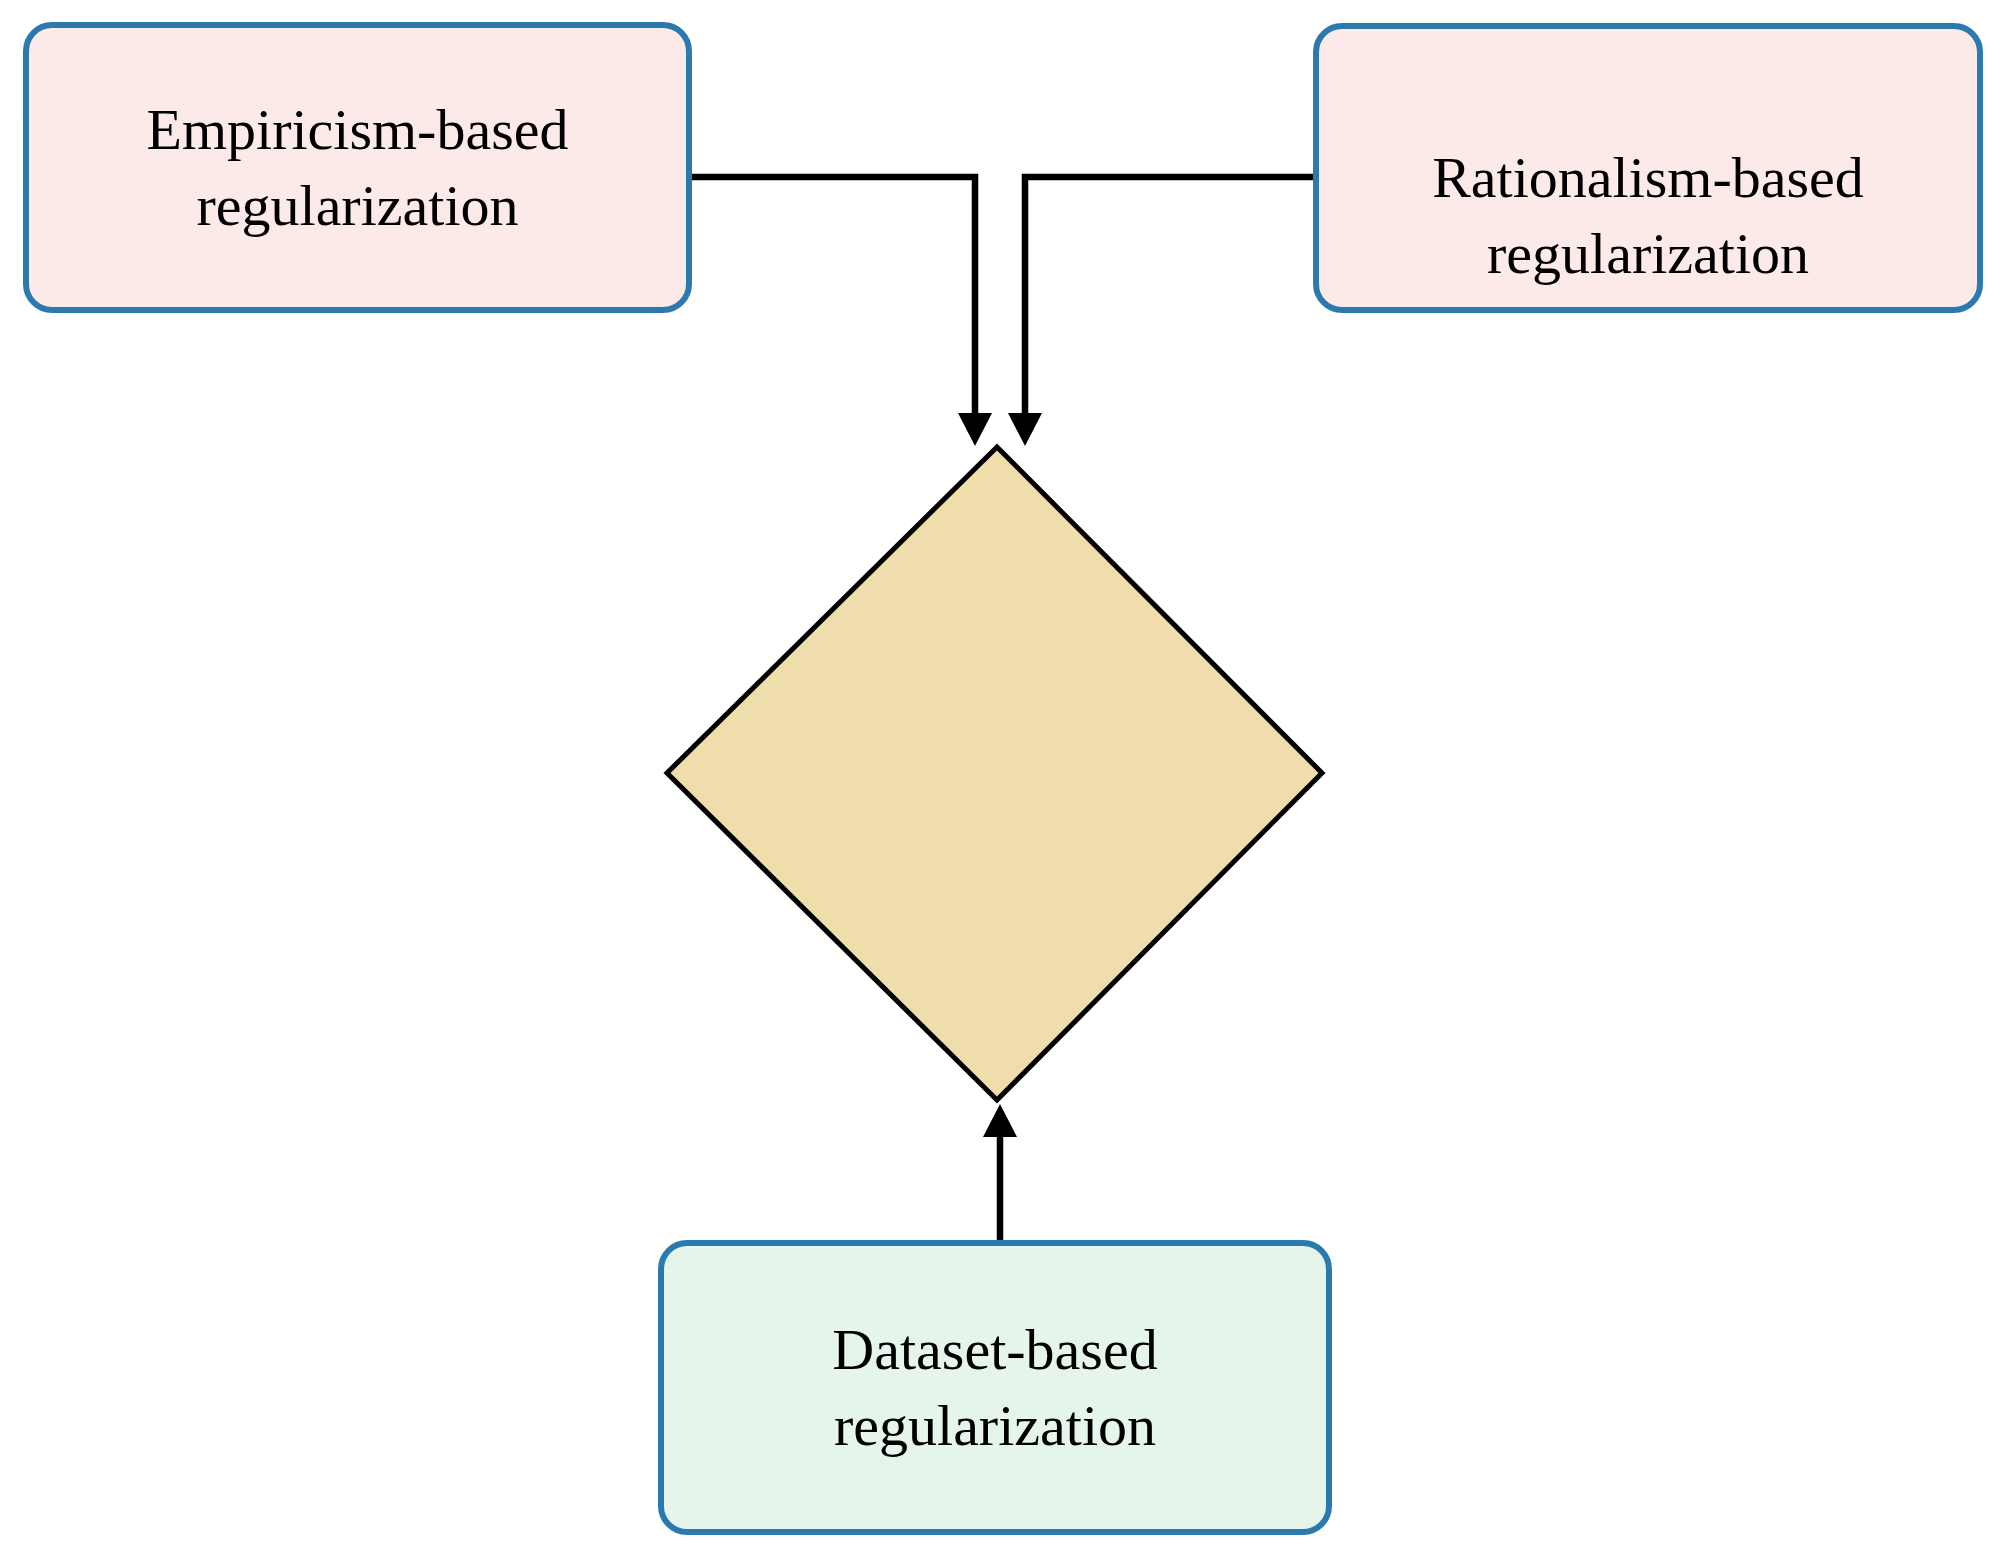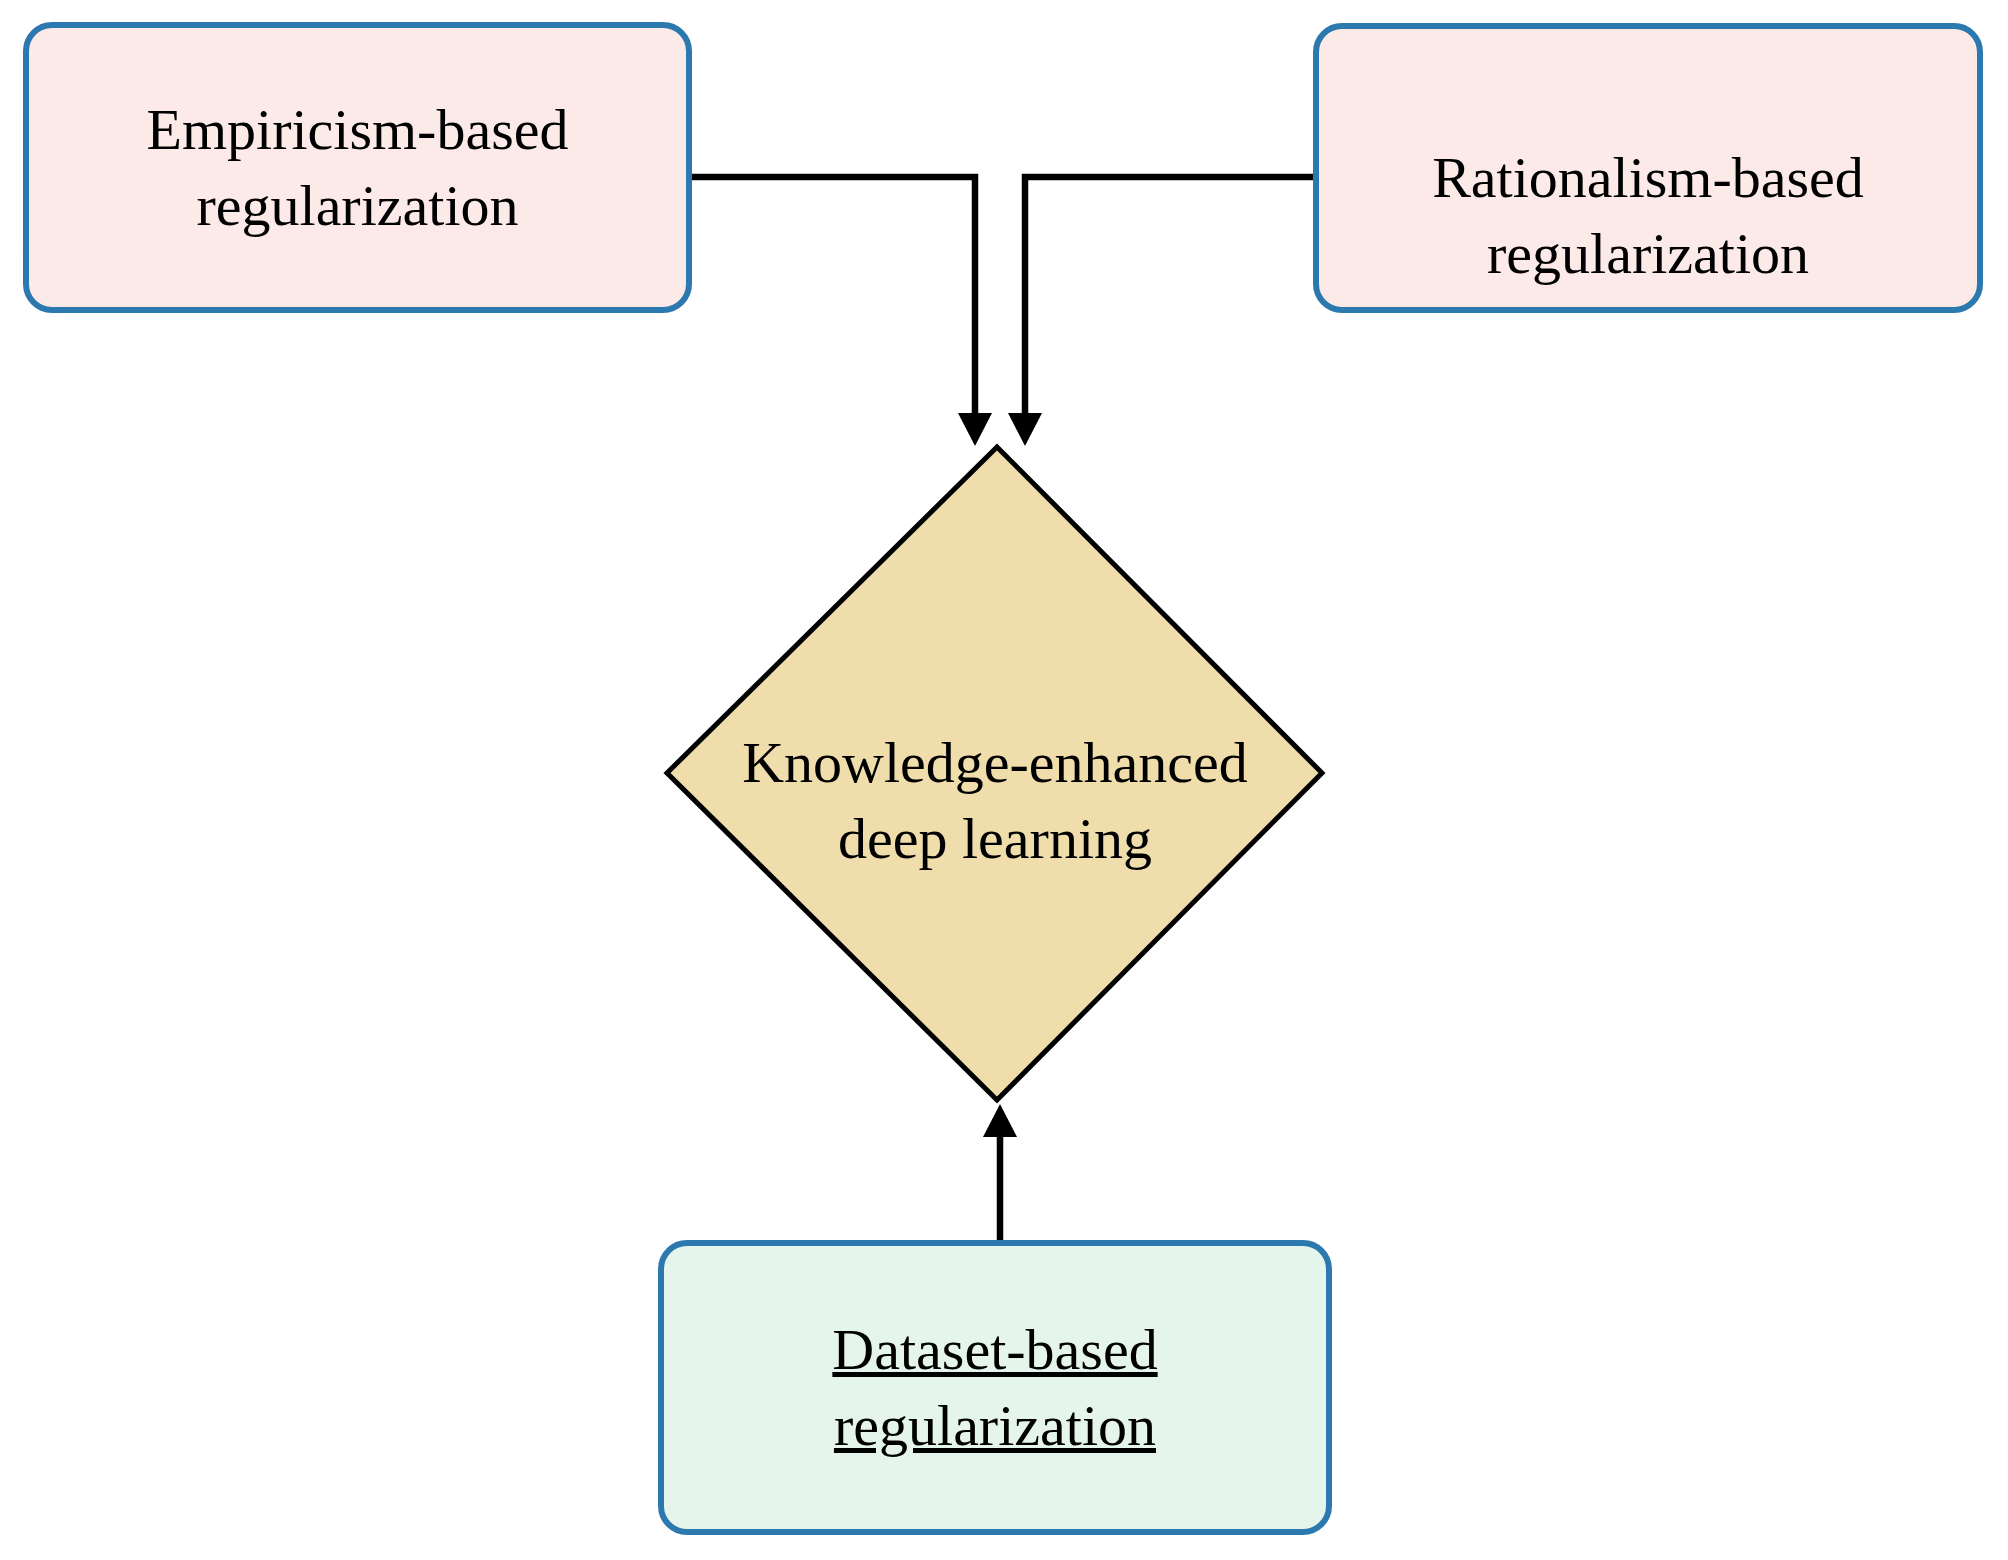--- a/index.html
+++ b/index.html
@@ -82,19 +82,17 @@
 
     <rect class="box" x="661" y="1243" width="668" height="289" rx="26" ry="26" fill="#e5f5ec" stroke="#2b79af"></rect>
   </svg>
 
   <div class="node-label" style="left:23px; top:22px; width:669px; height:291px;">Empiricism-based
 regularization</div>
 
   <div class="node-label" style="left:1313px; top:23px; width:670px; height:290px;margin-top:48px;">Rationalism-based
 regularization</div>
 
-  <div class="node-label" style="left:695px; top:658px; width:600px; height:285px;">Knowledge-enhanced
-deep learning</div>
 
-  <div class="node-label" style="left:658px; top:1240px; width:674px; height:295px;text-decoration:underline;">Dataset-based
+  <div class="node-label" style="left:658px; top:1240px; width:674px; height:295px;">Dataset-based
 regularization</div>
 
 </div>
 
 </body></html>

